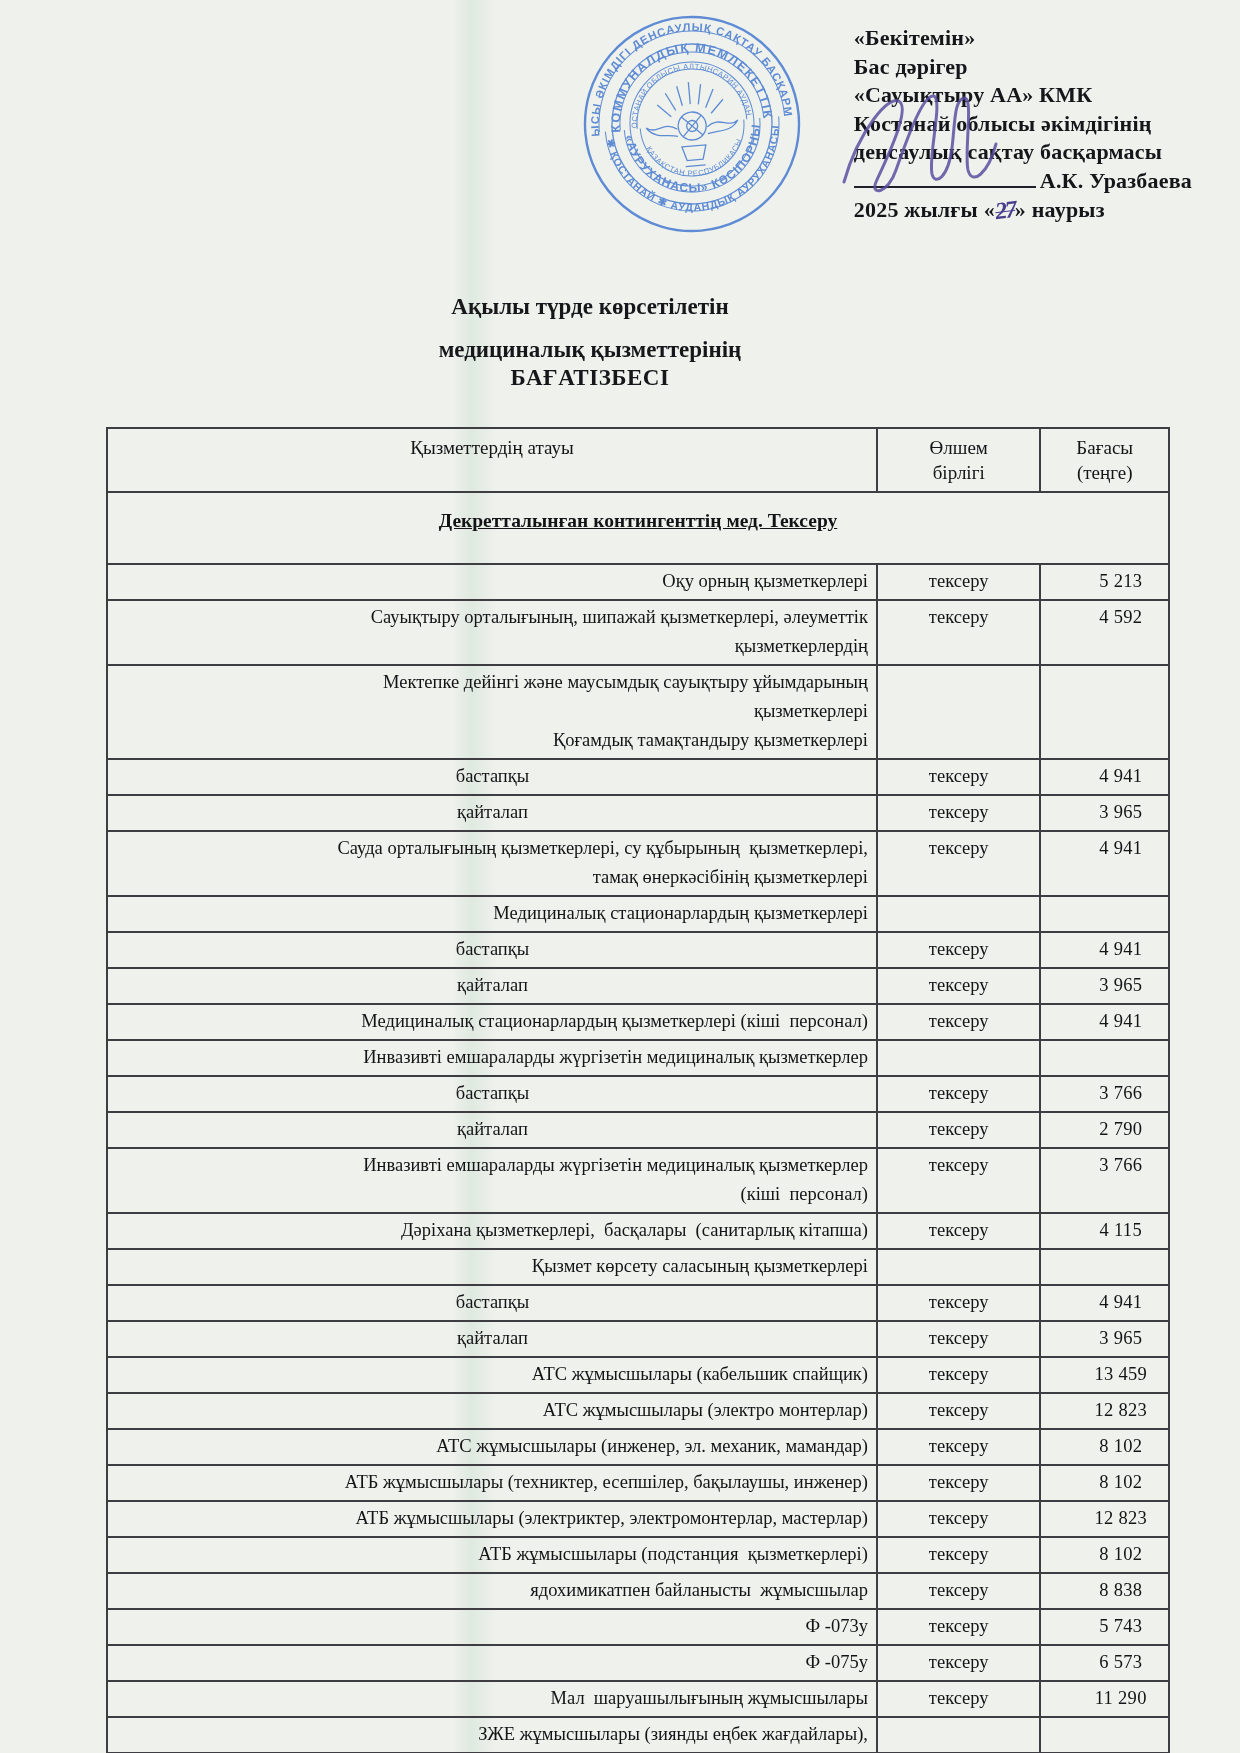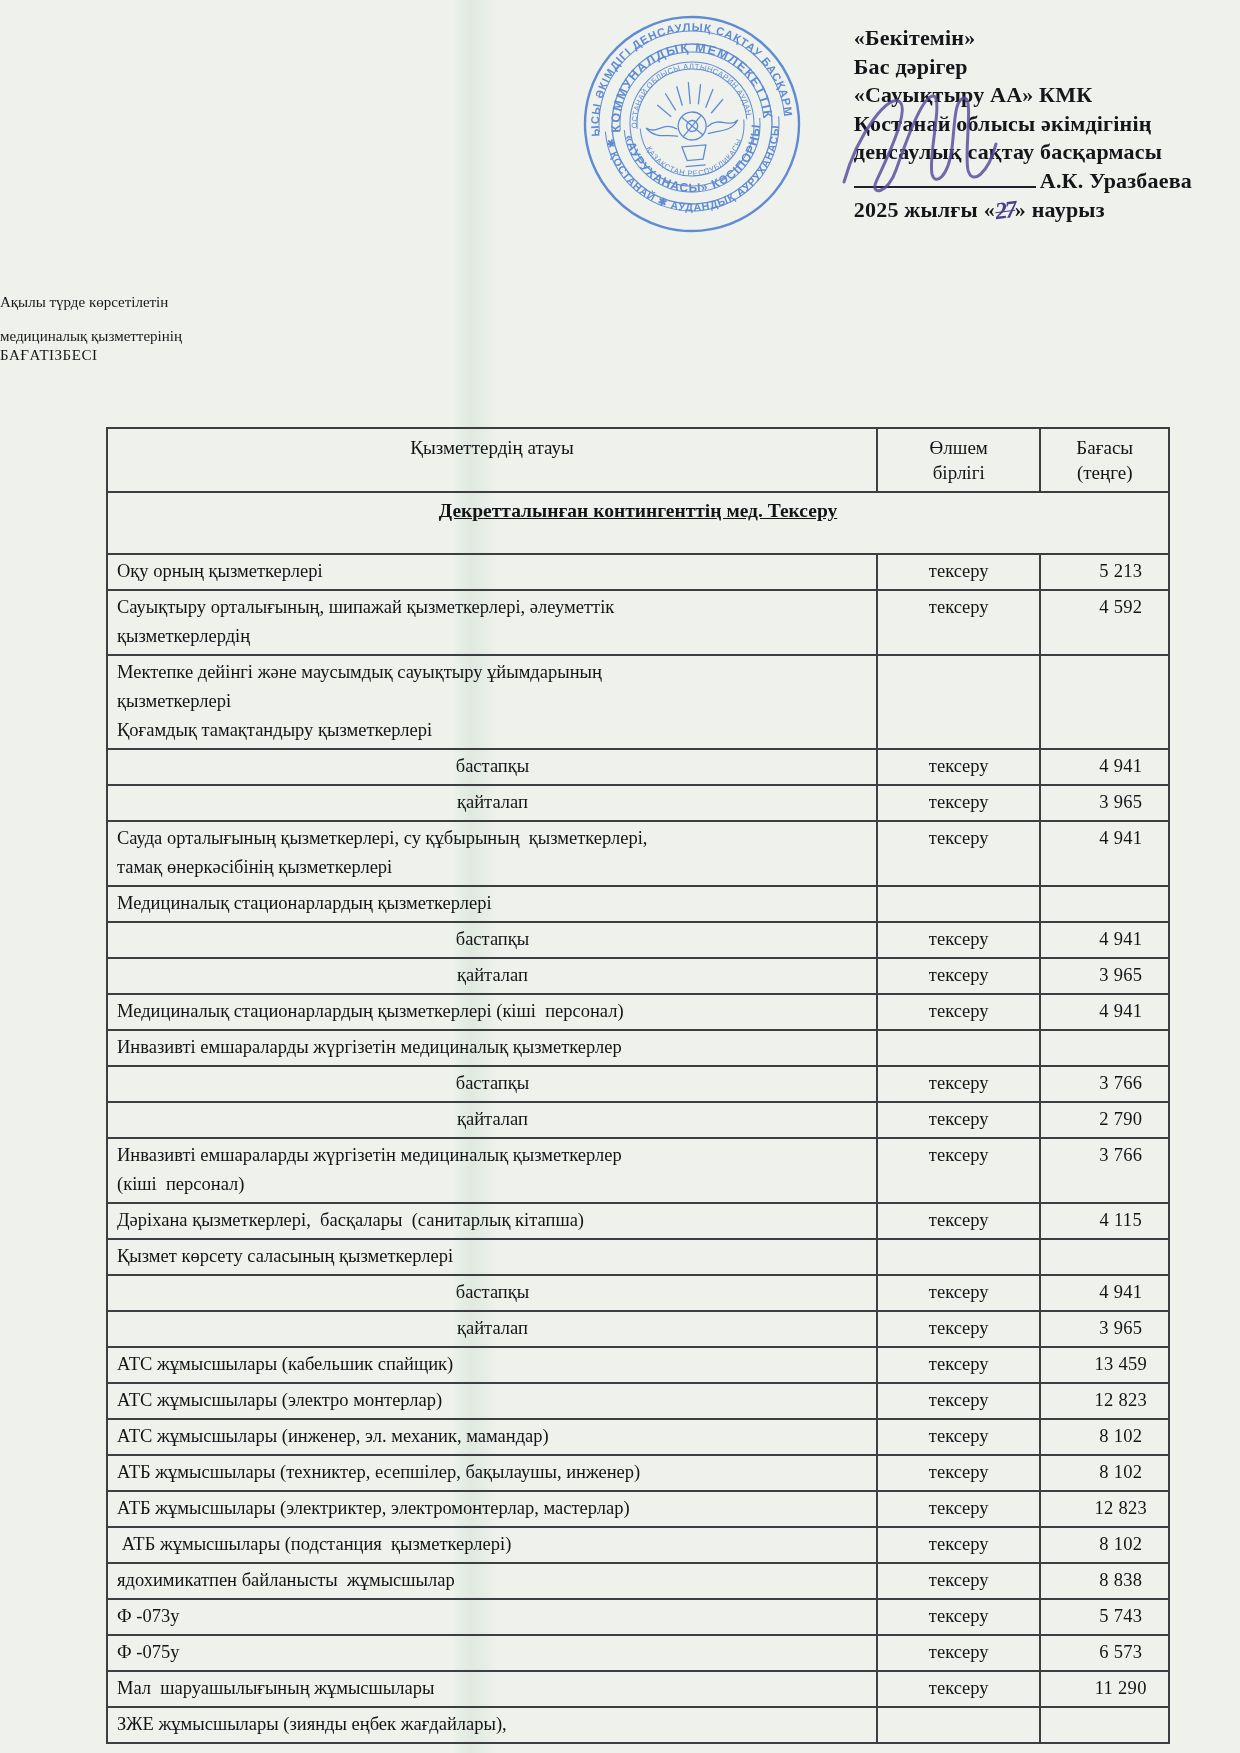--- a/index.html
+++ b/index.html
@@ -25,22 +25,22 @@
     text-align:left;font-weight:bold;font-size:22px;line-height:28.5px;
     color:#15151a;letter-spacing:.2px;white-space:nowrap;
   }
   .sig-line{display:inline-block;width:182px;border-bottom:2.4px solid #20202a;vertical-align:baseline;margin-right:4px;}
   .hand-day{
     display:inline-block;font-style:italic;color:#473f8d;font-size:24px;
     transform:rotate(-7deg) translateY(1px);font-weight:bold;letter-spacing:-2px;
     text-decoration:line-through;text-decoration-thickness:1px;
   }
   
-  .doc-title{position:absolute;top:294px;left:0;width:1180px;text-align:left;z-index:2;
-    font-weight:normal;font-size:15px;color:#17171b;}
+  .doc-title{position:absolute;top:294px;left:0;width:1180px;text-align:center;z-index:2;
+    font-weight:bold;font-size:23px;color:#17171b;}
   .doc-title .t1{margin-bottom:17px;}
   .doc-title .t2{margin-bottom:2px;}
   .doc-title .t3{letter-spacing:.5px;}
   
   .price-table{
     position:absolute;left:106px;top:427px;width:1064px;z-index:2;
     border-collapse:collapse;table-layout:fixed;
     font-size:18.5px;color:#141417;
   }
   .price-table col.c1{width:72.5%;}
@@ -51,23 +51,23 @@
     padding:2px 8px 3px 8px;
     vertical-align:top;
     line-height:26px;
   }
   .price-table th{
     font-weight:normal;text-align:center;font-size:19px;
     white-space:pre-line;padding-top:6px;padding-bottom:6px;line-height:25px;
   }
   .section-row td{
     font-weight:bold;text-align:center;text-decoration:underline;
-    font-size:19.5px;height:52px;padding-top:5px;margin-top:48px;
-  }
-  td.c-name{text-align:left;white-space:pre-wrap;padding-left:9px;line-height:29px;}
+    font-size:19.5px;height:52px;padding-top:15px;margin-top:48px;
+  }
+  td.c-name{text-align:right;white-space:pre-wrap;padding-left:9px;line-height:29px;}
   td.c-name.center{text-align:center;}
   td.c-unit,td.c-price{text-align:center;line-height:29px;}
   td.c-price{letter-spacing:.3px;padding-left:40px;}
 </style>
 </head>
 <body>
 
 <div class="page">
 
   <svg class="stamp" viewBox="0 0 272 238">

